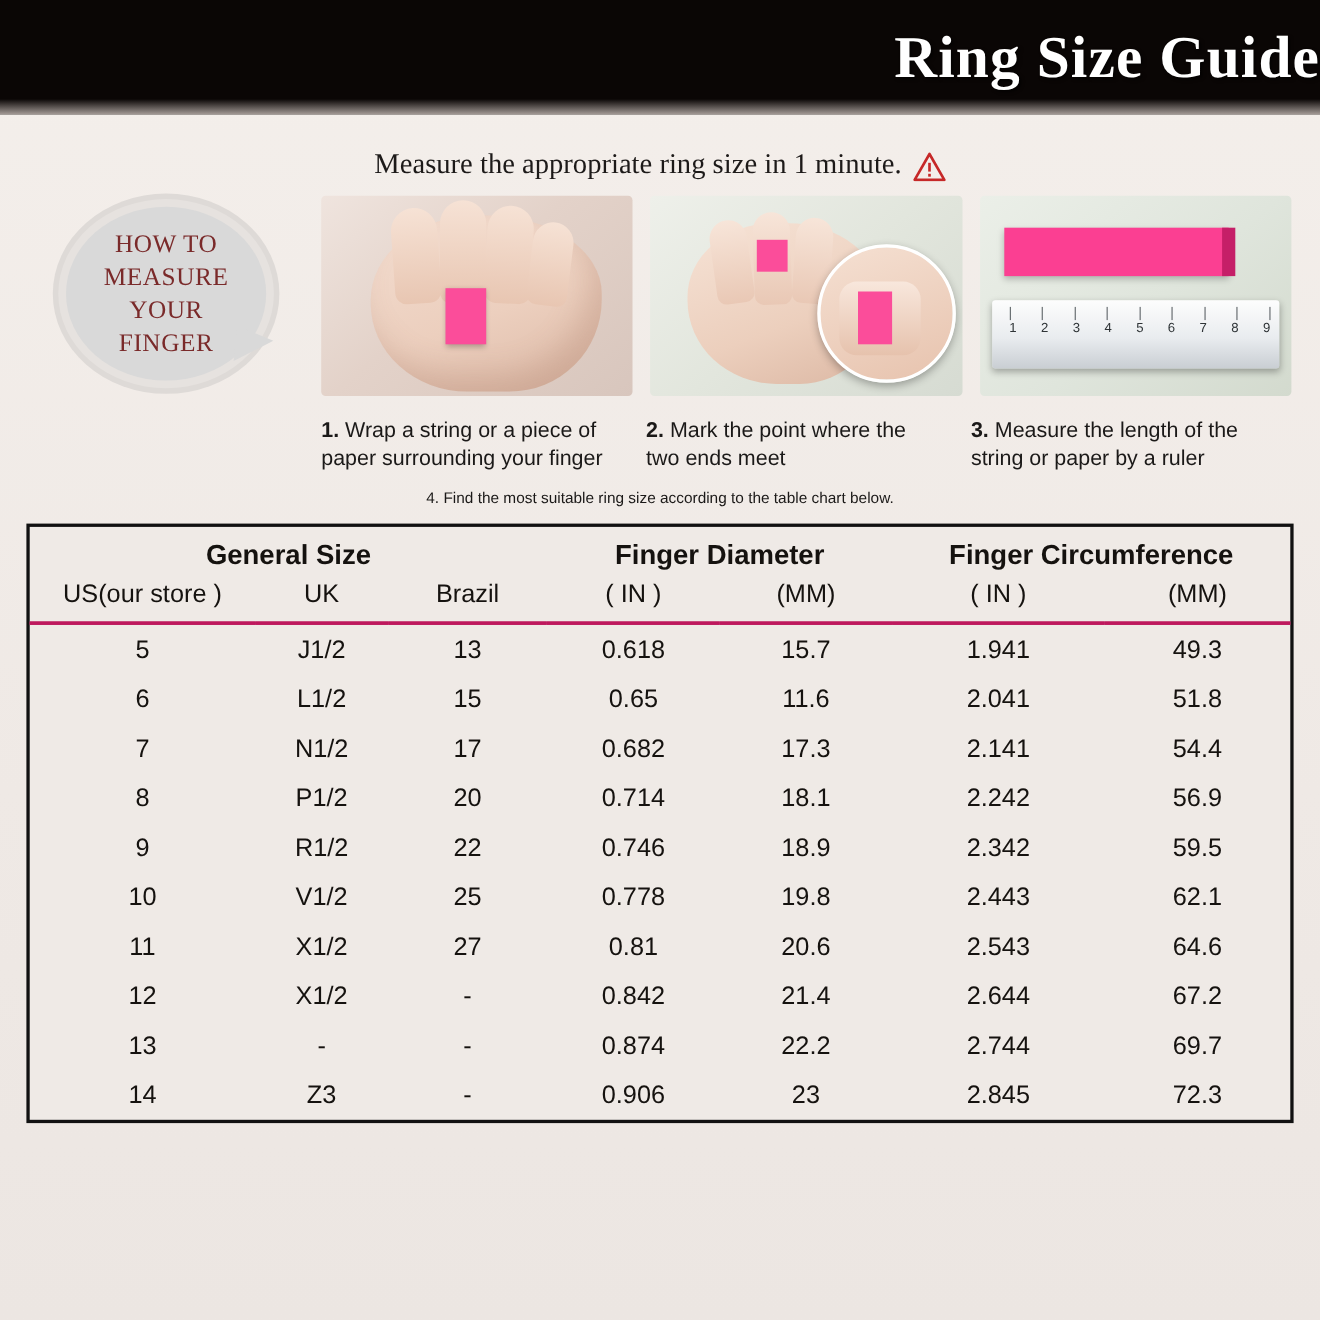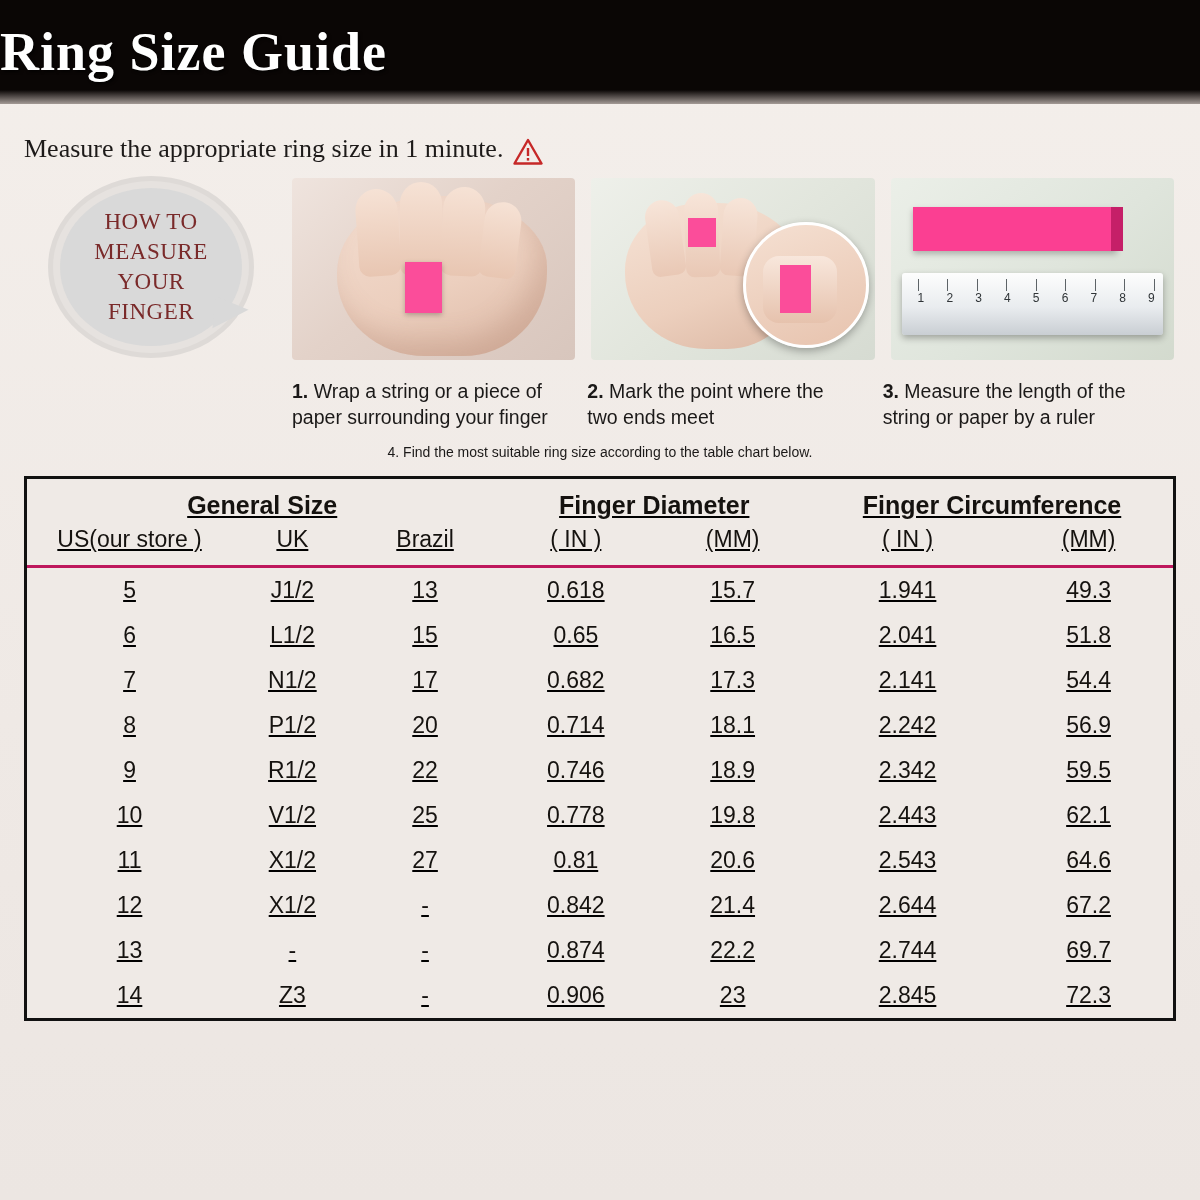--- a/index.html
+++ b/index.html
@@ -20,21 +20,21 @@
     background: linear-gradient(180deg, #f4efeb 0%, #efe9e5 60%, #ece6e2 100%);
   }
 
   
   .header {
     position: relative;
     height: 104px;
     background: #0a0605;
     display: flex;
     align-items: center;
-    justify-content: flex-start;
+    justify-content: flex-end;
   }
   .header-title {
     font-family: "Liberation Serif", serif;
     font-weight: bold;
     font-size: 54px;
     color: #ffffff;
     letter-spacing: 1px;
     text-shadow: 2px 2px 3px rgba(0,0,0,0.65);
   }
   .header-shine {
@@ -46,21 +46,21 @@
 
   
   .intro {
     margin: 30px 0 0 0;
     text-align: center;
     font-family: "Liberation Serif", serif;
     font-size: 26px;
     color: #1d1a19;
     display: flex;
     align-items: center;
-    justify-content: flex-start;
+    justify-content: center;
     gap: 10px;
     padding: 0 24px;
   }
   .warn-icon {
     display: inline-block;
     width: 30px;
     height: 27px;
     position: relative;
     top: 2px;
   }
@@ -313,21 +313,20 @@
   
   .table-wrap {
     margin: 16px 24px 0 24px;
     border: 3px solid #111;
     background: #efeae6;
   }
   table {
     width: 100%;
     border-collapse: collapse;
     font-family: "Liberation Sans", sans-serif;
-    text-decoration: underline;
   }
   th, td {
     text-align: center;
     color: #15120f;
   }
   .hdr-top th {
     font-size: 25px;
     font-weight: bold;
     padding: 12px 0 4px 0;
   }
@@ -491,21 +490,21 @@
           <td>0.618</td>
           <td>15.7</td>
           <td>1.941</td>
           <td>49.3</td>
         </tr>
         <tr>
           <td>6</td>
           <td>L1/2</td>
           <td>15</td>
           <td>0.65</td>
-          <td>16.5</td>
+          <td>11.6</td>
           <td>2.041</td>
           <td>51.8</td>
         </tr>
         <tr>
           <td>7</td>
           <td>N1/2</td>
           <td>17</td>
           <td>0.682</td>
           <td>17.3</td>
           <td>2.141</td>

